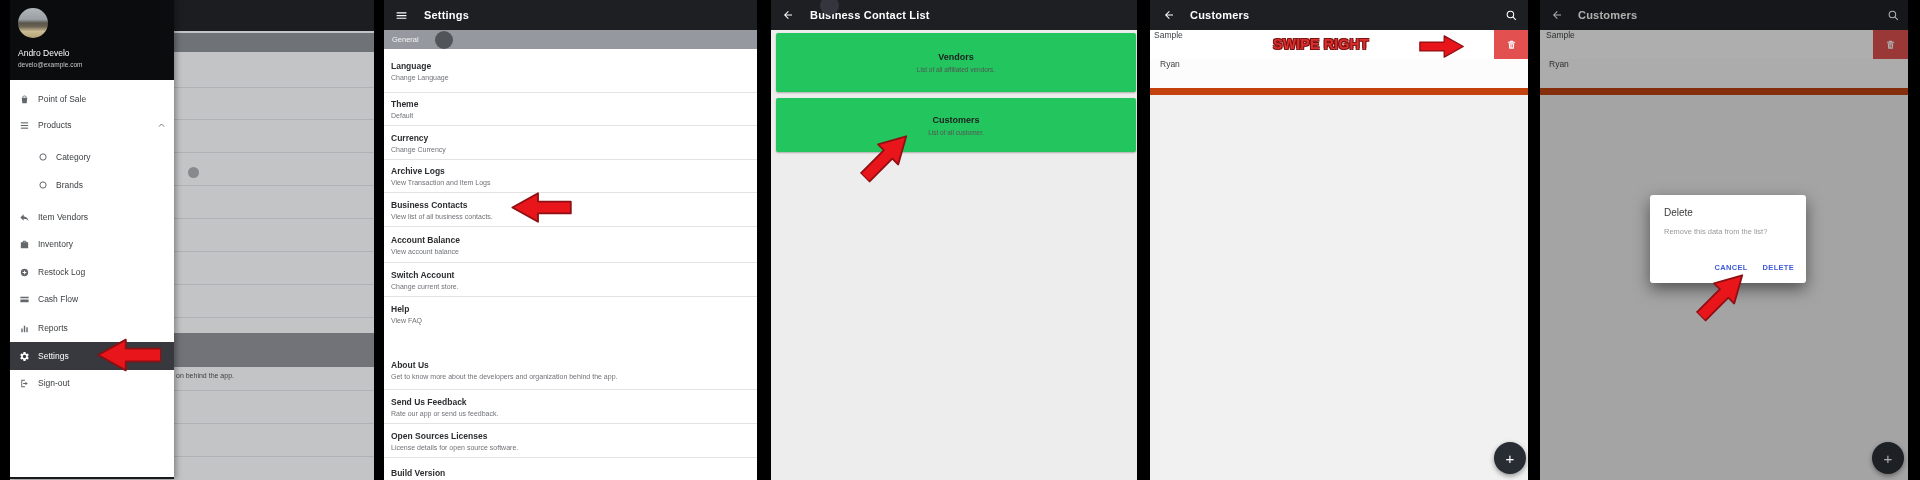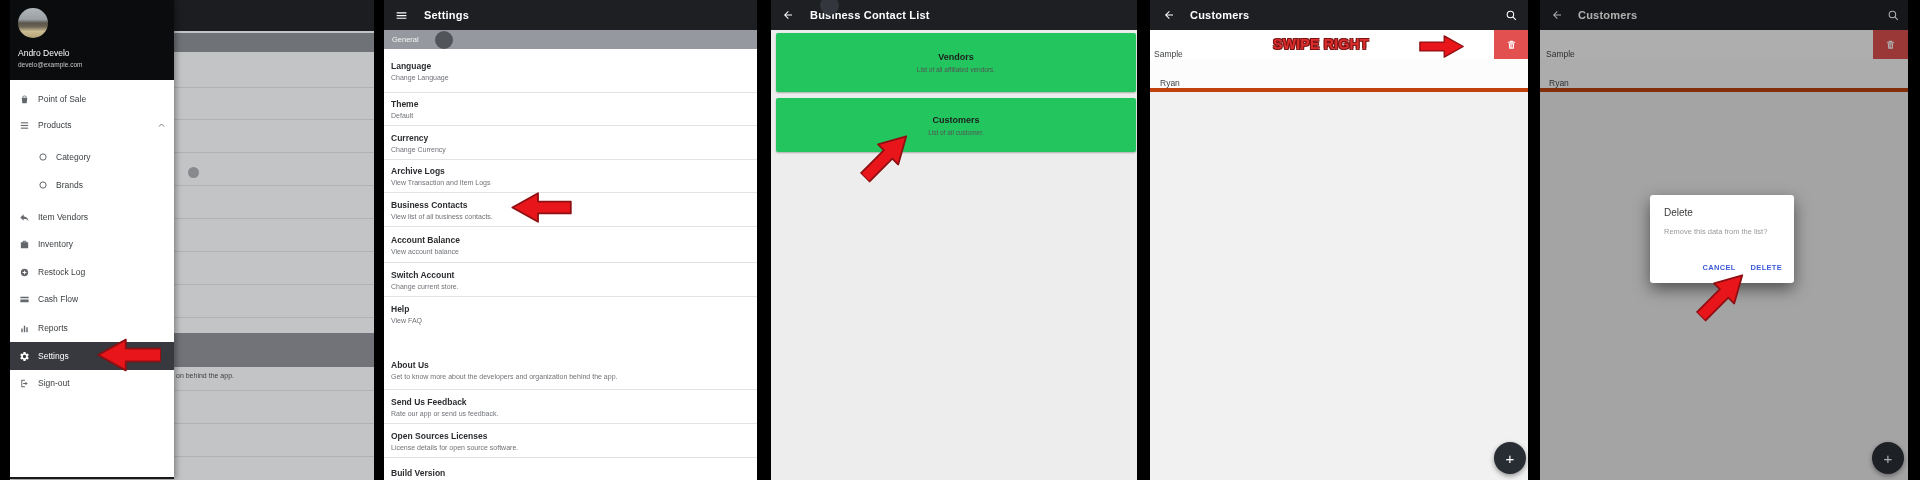--- a/index.html
+++ b/index.html
@@ -48,33 +48,33 @@
         padding-left:7px;box-sizing:border-box;background:#fff;border-bottom:1px solid #e3e3e4;}
   .srow-title{font-size:8.5px;font-weight:bold;color:#2b2d30;}
   .srow-sub{font-size:7px;color:#6f7277;margin-top:3px;}
   
   .card{position:absolute;left:5px;width:360px;background:#22c55e;border-radius:2px;
         box-shadow:0 1px 2px rgba(0,0,0,.28);display:flex;flex-direction:column;
         align-items:center;justify-content:center;}
   .card-title{font-size:9px;font-weight:bold;color:#1f1f1f;}
   .card-sub{font-size:6.5px;color:#555;margin-top:4px;}
   
-  .crow{position:absolute;left:0;right:0;height:29px;display:flex;align-items:flex-end;
-        background:#fff;border-bottom:4px solid #c2410c;}
+  .crow{position:absolute;left:0;right:0;height:29px;display:flex;align-items:flex-start;
+        background:#fff;border-bottom:7px solid #c2410c;}
   .crow .cname{font-size:8.5px;color:#3f4245;}
   .delblock{position:absolute;right:0;top:0;bottom:0;width:34px;background:#e25050;
             display:flex;align-items:center;justify-content:center;}
   .swipe-hint{position:absolute;z-index:6;font-size:14px;font-weight:bold;color:#de2f2e;
               letter-spacing:.3px;
               text-shadow:1px 1px 0 #7c1212,-1px -1px 0 #7c1212,1px -1px 0 #7c1212,-1px 1px 0 #7c1212;}
   .fab{position:absolute;width:32px;height:32px;border-radius:50%;background:#282c33;
        color:#fff;display:flex;align-items:center;justify-content:center;font-size:15px;
        box-shadow:0 2px 5px rgba(0,0,0,.4);}
   .scrim{position:absolute;left:0;top:0;right:0;bottom:0;background:rgba(8,8,8,.33);z-index:4;}
-  .dialog{position:absolute;left:110px;top:195px;width:144px;height:88px;background:#fff;
+  .dialog{position:absolute;left:110px;top:195px;width:156px;height:88px;background:#fff;
           border-radius:3px;box-shadow:0 6px 16px rgba(0,0,0,.5);z-index:5;}
   .dlg-title{position:absolute;left:14px;top:12px;font-size:10px;color:#3a3a3a;}
   .dlg-msg{position:absolute;left:14px;top:32px;font-size:7.5px;color:#9a9a9a;}
   .dlg-actions{position:absolute;right:12px;bottom:11px;display:flex;gap:15px;}
   .dlg-btn{font-size:7.5px;font-weight:bold;color:#3d5bd9;letter-spacing:.3px;text-align:right;}
 </style>
 </head>
 <body>
 
 <div class="screen" id="s1">

